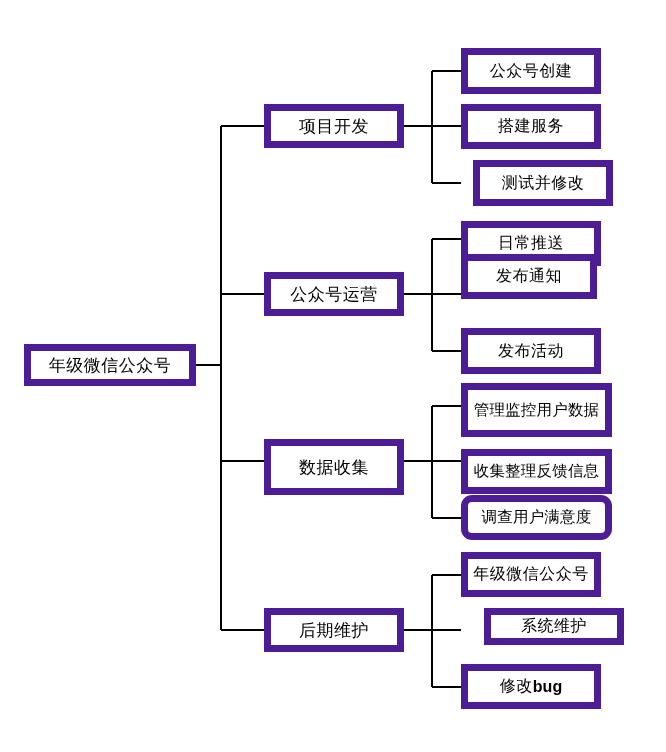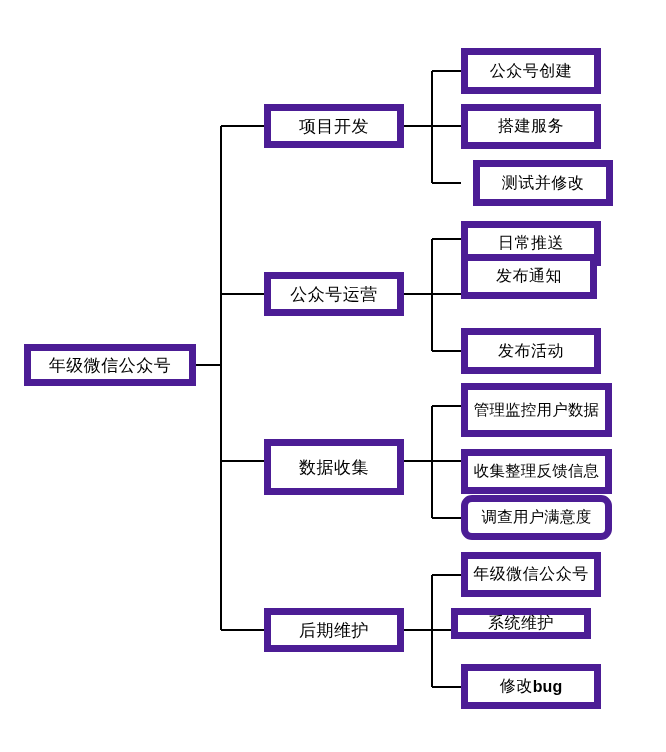--- a/index.html
+++ b/index.html
@@ -128,21 +128,21 @@
   <div class="node node-leaf wide" style="left:461px; top:495px; width:151px; height:45px;border-radius:11px;">
     <span>调查用户满意度</span>
   </div>
 
   <div class="node node-branch" style="left:264px; top:608px; width:140px; height:44px;">
     <span>后期维护</span>
   </div>
   <div class="node node-leaf" style="left:461px; top:552px; width:140px; height:45px;">
     <span>年级微信公众号</span>
   </div>
-  <div class="node node-leaf" style="left:451px; top:608px; width:140px; height:31px;">
+  <div class="node node-leaf" style="left:484px; top:608px; width:140px; height:37px;">
     <span>系统维护</span>
   </div>
   <div class="node node-leaf" style="left:461px; top:664px; width:140px; height:45px;">
     <span>修改</span>
       <span class="lat">bug</span>
   </div>
 
 </div>
 
 </body></html>

